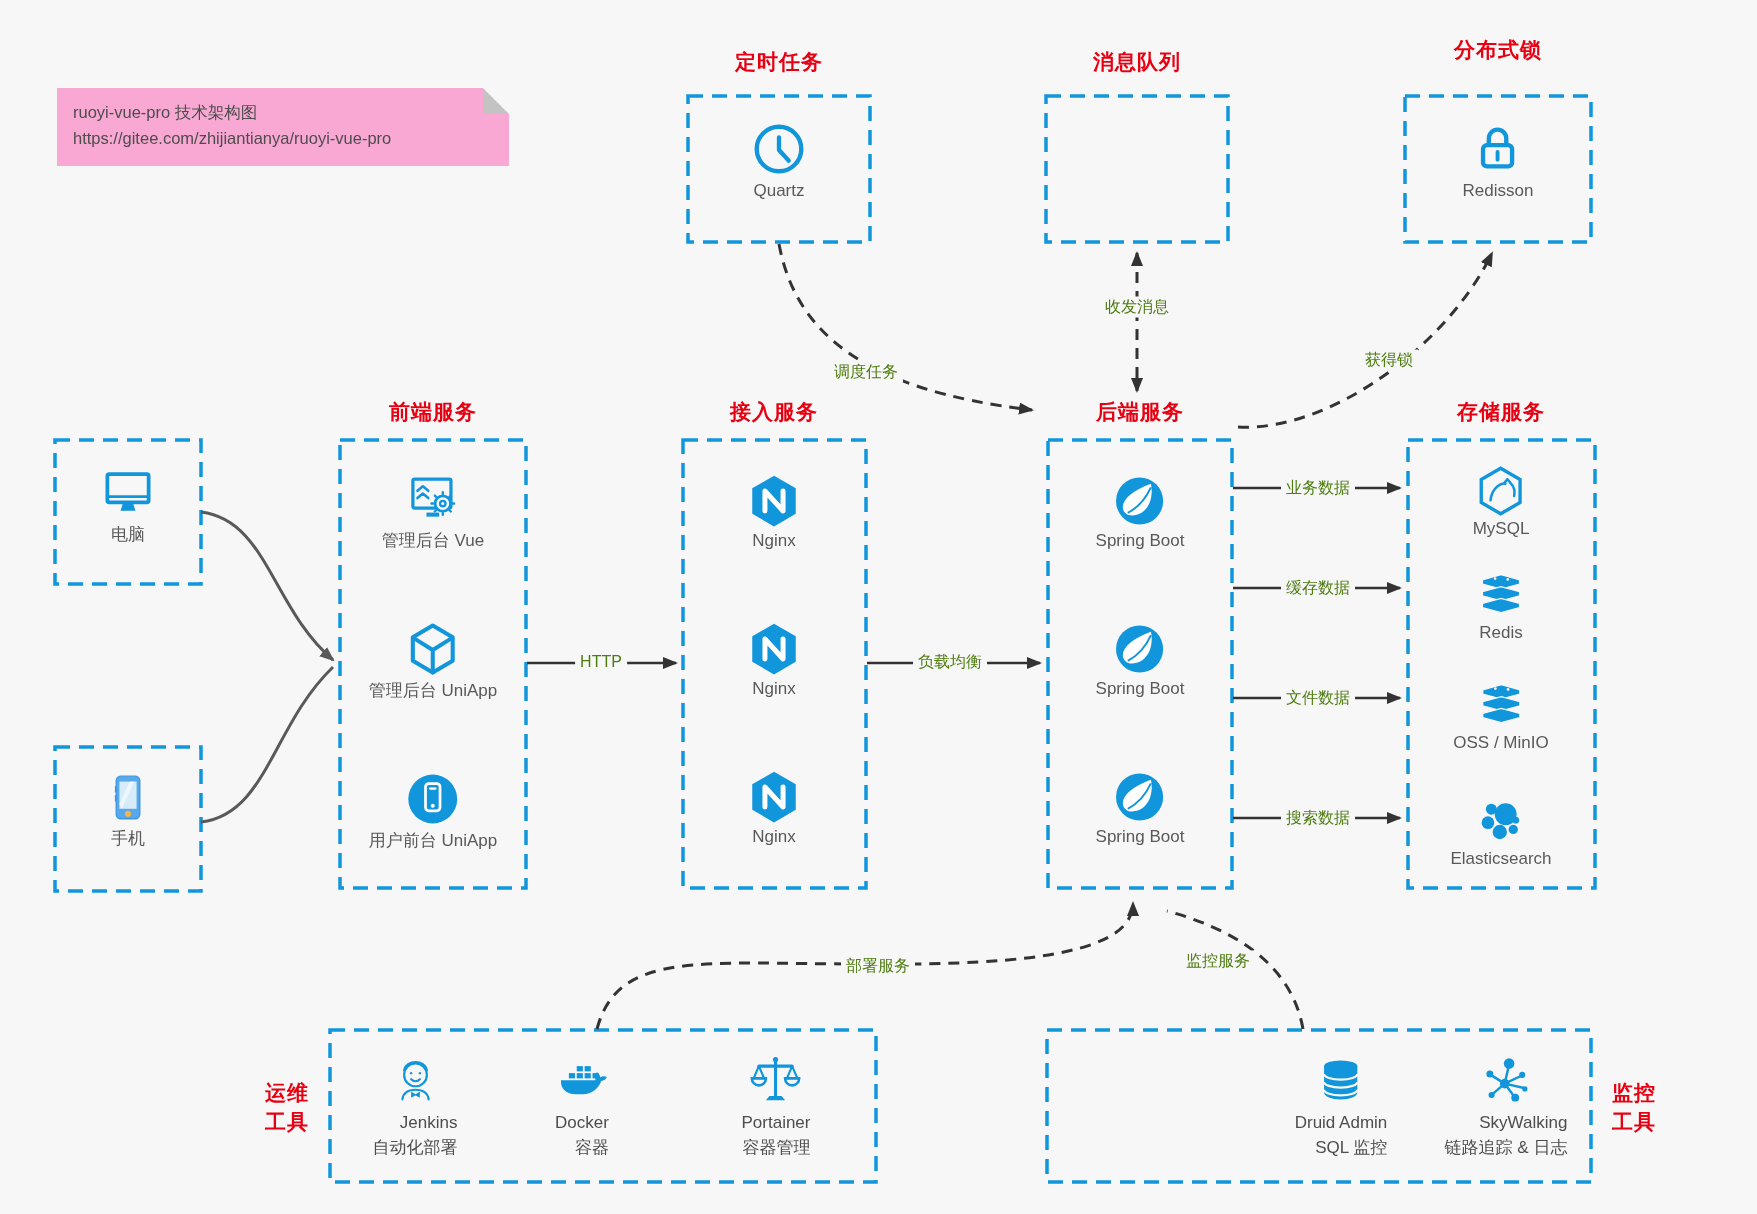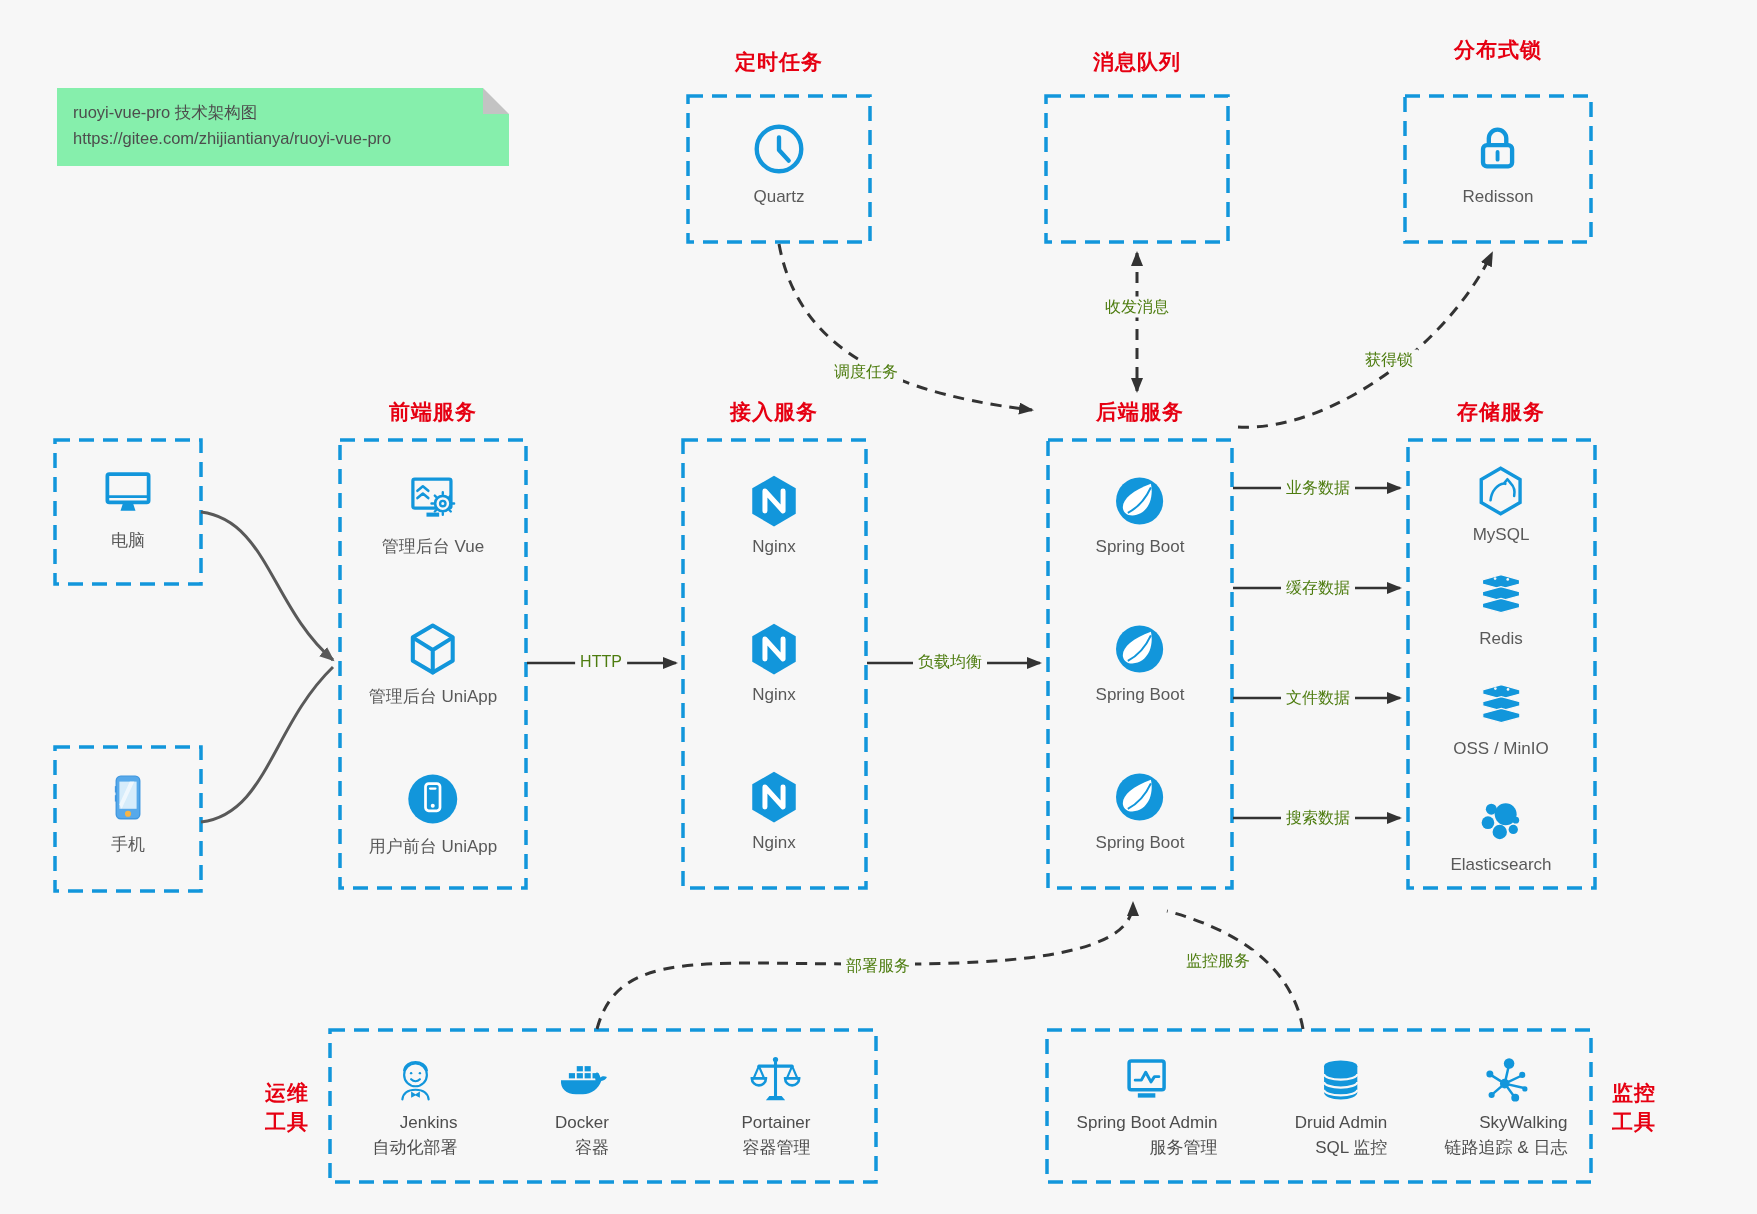--- a/index.html
+++ b/index.html
@@ -2,24 +2,24 @@
 <html><head>
 <meta charset="utf-8">
 <style>
   html,body { margin:0; padding:0; background:#f7f7f7; }
   body { font-family:"Liberation Sans","DejaVu Sans",sans-serif; }
   #canvas { position:relative; width:1757px; height:1214px; background:#f7f7f7; overflow:hidden; }
   #wires { position:absolute; left:0; top:0; }
   .gtitle { position:absolute; transform:translateX(-50%); font-size:21px; font-weight:700; color:#e60012; white-space:nowrap; letter-spacing:1px; }
   .sidetitle { position:absolute; transform:translateX(-50%); font-size:21px; font-weight:700; color:#e60012; line-height:29px; text-align:left; white-space:nowrap; letter-spacing:1px; }
   .node { position:absolute; transform:translateX(-50%); display:flex; flex-direction:column; align-items:center; }
-  .node .lbl { margin-top:7px; font-size:17px; color:#595959; white-space:nowrap; }
+  .node .lbl { margin-top:1px; font-size:17px; color:#595959; white-space:nowrap; }
   .node .lbl2 { margin-top:1px; font-size:17px; color:#4d4d4d; line-height:25px; text-align:right; white-space:nowrap; }
   .elabel { position:absolute; transform:translate(-50%,-50%); font-size:16px; color:#4d7c0f; background:#f7f7f7; padding:0 5px; white-space:nowrap; }
-  .note { position:absolute; left:57px; top:88px; width:452px; height:78px; background:#86efac; box-sizing:border-box; padding:11px 0 16px 16px; font-size:16.5px; color:#4d4d4d; line-height:26px; }
+  .note { position:absolute; left:57px; top:88px; width:452px; height:78px; background:#f9a8d4; box-sizing:border-box; padding:11px 0 16px 16px; font-size:16.5px; color:#4d4d4d; line-height:26px; }
   .note .corner-bg { position:absolute; top:0; right:0; width:26px; height:26px; background:#f7f7f7; }
   .note .corner-fold { position:absolute; top:0; right:0; width:26px; height:26px; background:#c3c3c3; clip-path:polygon(0 0,100% 100%,0 100%); }
 </style>
 </head>
 <body>
 
 <div id="canvas">
 
   <svg id="wires" width="1757" height="1214" viewBox="0 0 1757 1214">
     <defs>
@@ -298,31 +298,20 @@
       </g>
       <circle cx="32" cy="7.5" r="3" fill="#1296db"></circle>
       <path d="M25 49 h14 l4 5 H21 z" fill="#1296db"></path>
     </svg>
     <div class="lbl2">
       <div>Portainer</div>
       <div>容器管理</div>
     </div>
   </div>
 
-  <div class="node" style="left:1147px;top:1053px">
-    <svg width="56" height="56" viewBox="0 0 64 64">
-      <rect x="12" y="9" width="40" height="33" rx="2.5" fill="none" stroke="#1296db" stroke-width="4"></rect>
-      <path d="M19 31 h7 l5-9 6 11 4-6 h5" fill="none" stroke="#1296db" stroke-width="3.4" stroke-linecap="round" stroke-linejoin="round"></path>
-      <rect x="22" y="46" width="20" height="5" fill="#1296db"></rect>
-    </svg>
-    <div class="lbl2">
-      <div>Spring Boot Admin</div>
-      <div>服务管理</div>
-    </div>
-  </div>
 
   <div class="node" style="left:1341px;top:1053px">
     <svg width="56" height="56" viewBox="0 0 64 64">
       <path d="M13 15 v30 c0 4.5 8.5 8 19 8 s19-3.5 19-8 v-30" fill="#1296db"></path>
       <ellipse cx="32" cy="15" rx="19" ry="6.5" fill="#1296db"></ellipse>
       <g stroke="#f7f7f7" stroke-width="2.5" fill="none">
         <path d="M13 24 a19 6.5 0 0 0 38 0"></path>
         <path d="M13 33 a19 6.5 0 0 0 38 0"></path>
         <path d="M13 42 a19 6.5 0 0 0 38 0"></path>
       </g>

